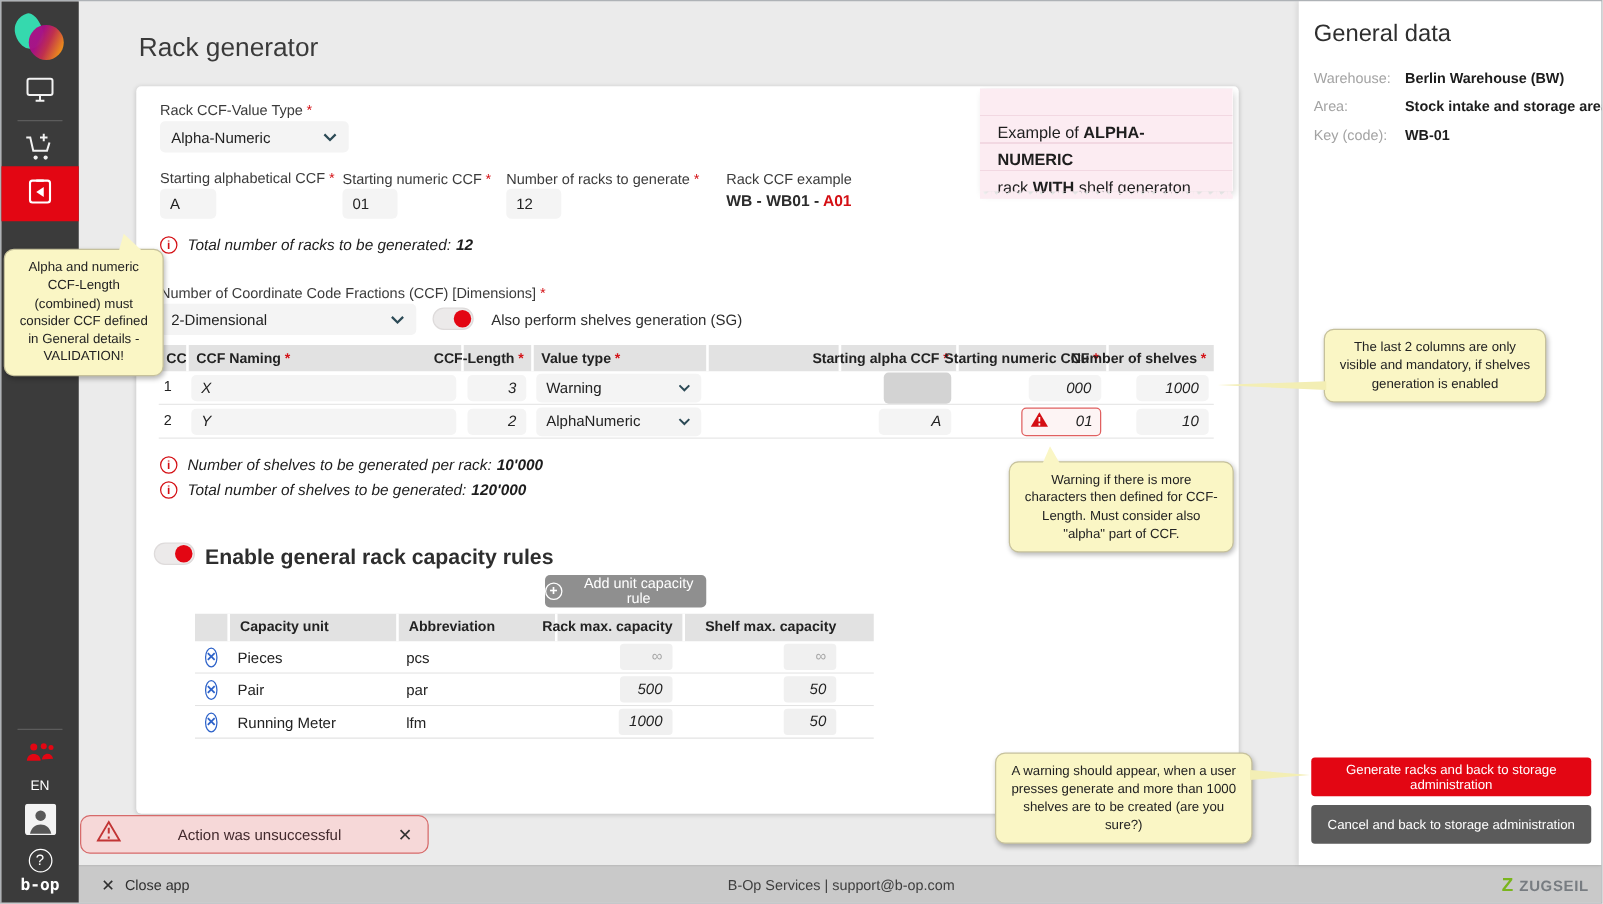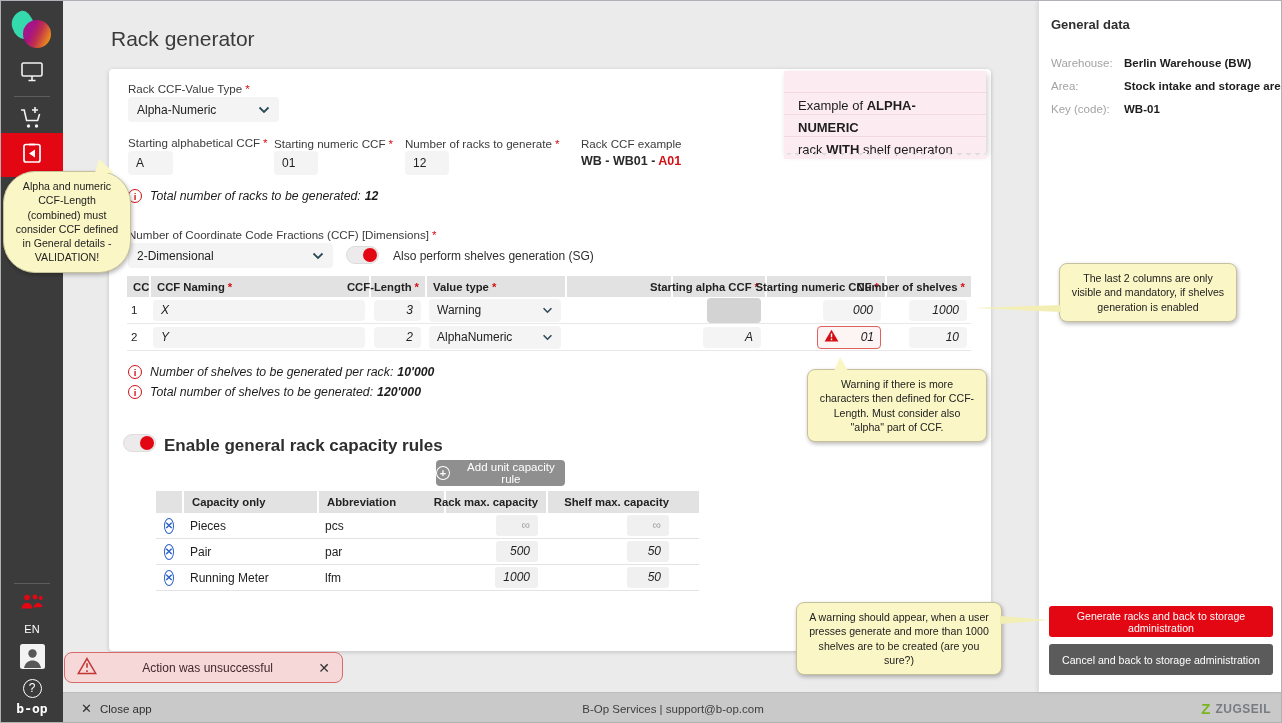--- a/index.html
+++ b/index.html
@@ -99,21 +99,21 @@
             font-style:italic; color:#222; padding:0 8px; min-width:42px; text-align:right; }
   .valbox.inf { color:#a6a6a6; font-style:normal; }
   .del-ico { width:16px; height:16px; border:1.6px solid #2d62c9; border-radius:50%; color:#2d62c9;
              font-size:10px; display:flex; align-items:center; justify-content:center; cursor:pointer; font-weight:bold; }
 
   
   .note { position:absolute; background:#faf6c5; border:1px solid #c6c19b; border-radius:8px;
           font-size:10.6px; color:#222; text-align:center; padding:7px 9px; line-height:1.35;
           box-shadow:1px 2px 4px rgba(0,0,0,.28); z-index:30; }
   .note::before, .note::after { content:""; position:absolute; width:0; height:0; }
-  .note-validation { left:2px; top:170px; width:128px;border-radius:32px; }
+  .note-validation { left:2px; top:198px; width:128px; }
   .note-validation::before { top:-13px; right:16px; border-bottom:14px solid #faf6c5;
           border-left:4px solid transparent; border-right:15px solid transparent; }
   .note-columns { left:1058px; top:262px; width:178px; }
   .note-columns::before { left:-86px; bottom:9px; border-top:3px solid transparent;
           border-bottom:4px solid transparent; border-right:87px solid #f3eeb4; }
   .note-warning { left:806px; top:368px; width:180px; }
   .note-warning::before { top:-13px; left:26px; border-bottom:14px solid #faf6c5;
           border-left:6px solid transparent; border-right:8px solid transparent; }
   .note-generate { left:795px; top:601px; width:206px; }
   .note-generate::after { right:-47px; top:13px; border-top:4px solid transparent;
@@ -124,21 +124,21 @@
           box-shadow:2px 3px 6px rgba(0,0,0,.18); padding:24px 14px 0; font-size:13px; color:#1e1e1e;
           line-height:22px; }
   .pink-note::after { content:""; position:absolute; left:0; right:0; bottom:-6px; height:6px;
           background-image:linear-gradient(45deg,#fcecf2 50%,transparent 50%),
                            linear-gradient(-45deg,#fcecf2 50%,transparent 50%);
           background-size:9px 6px; background-repeat:repeat-x; }
 
   
   .panel { position:absolute; left:1038px; top:0; width:244px; height:691px; background:#fff;
            box-shadow:-2px 0 4px rgba(0,0,0,.08); z-index:10; }
-  .panel-title { position:absolute; left:12px; top:16px; font-size:13px; font-weight:700; color:#2f2f2f; }
+  .panel-title { position:absolute; left:12px; top:16px; font-size:19px; font-weight:400; color:#2f2f2f; }
   .gd-row { position:absolute; left:12px; width:226px; display:flex; font-size:11.5px; }
   .gd-label { width:73px; color:#a3a3a3; flex:none; }
   .gd-value { font-weight:bold; color:#1d1d1d; white-space:nowrap; }
   .btn { position:absolute; left:10px; width:224px; height:31px; border:none; border-radius:3px;
          color:#fff; font-size:10.6px; font-family:inherit; cursor:pointer; }
   .btn-generate { top:605px; background:#e30613; }
   .btn-cancel { top:643px; background:#5b5b5b; }
 
   
   .toast { position:absolute; left:63px; top:651px; width:279px; height:31px; background:#f6d8d8;
@@ -392,21 +392,21 @@
 
     <button class="add-btn">
       <span class="plus-ico">+</span>
       <span>Add unit capacity rule</span>
     </button>
 
     <div class="cap-table">
       <div class="kth-row">
         <div class="kth k-icon"></div>
         <div class="kth k-unit">
-            <span>Capacity only</span>
+            <span>Capacity unit</span>
           </div>
         <div class="kth k-abbr">
             <span>Abbreviation</span>
           </div>
         <div class="kth k-rack">
             <span>Rack max. capacity</span>
           </div>
         <div class="kth k-shelf">
             <span>Shelf max. capacity</span>
           </div>

